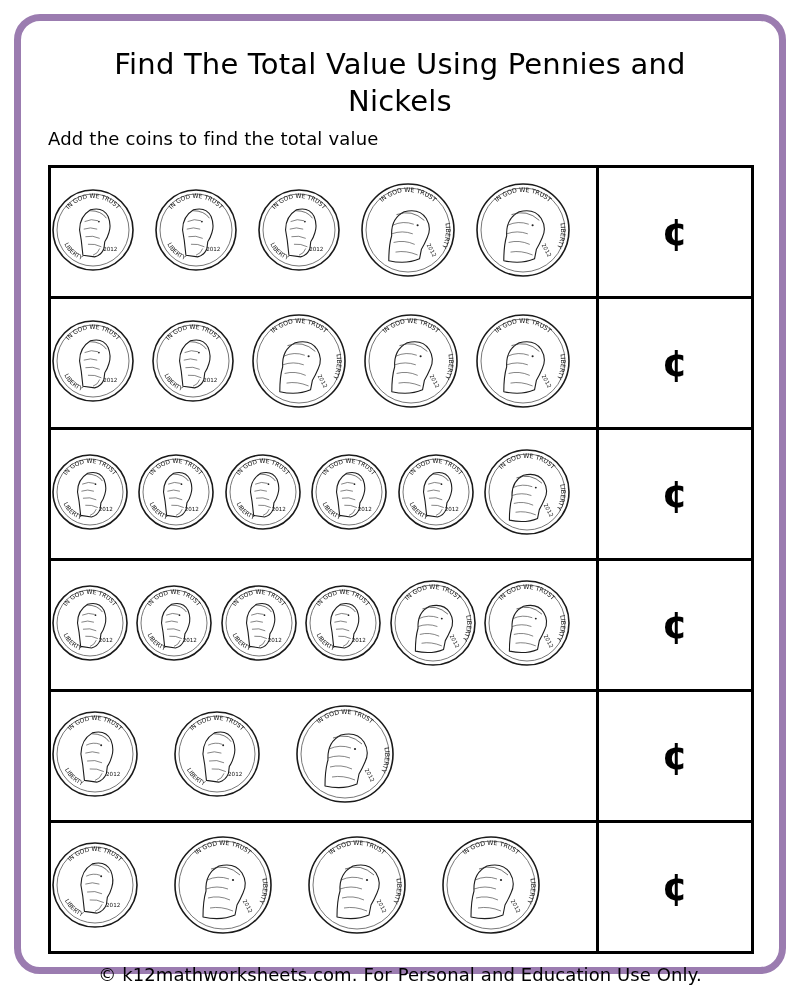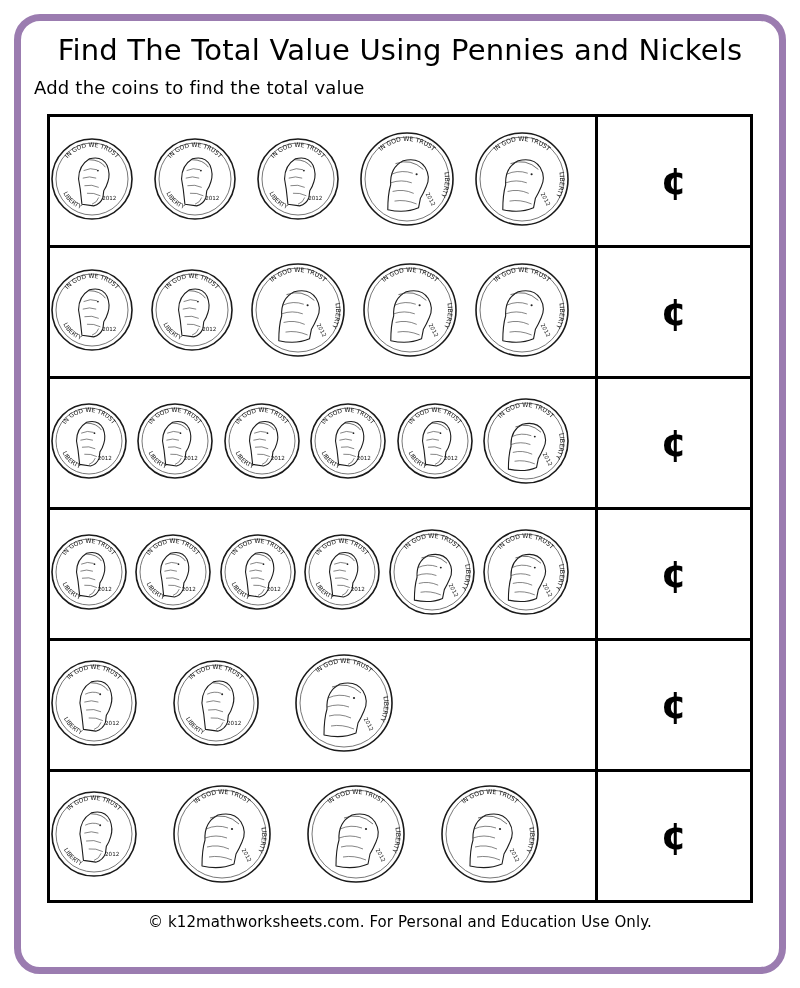--- a/index.html
+++ b/index.html
@@ -11,20 +11,21 @@
     width: 800px;
     height: 988px;
     font-family: "DejaVu Sans", sans-serif;
     overflow: hidden;
   }
   .page {
     position: relative;
     width: 800px;
     height: 988px;
     box-sizing: border-box;
+    padding: 14px;
   }
   .frame {
     position: absolute;
     left: 14px;
     top: 14px;
     right: 14px;
     bottom: 14px;
     border: 7px solid #9b7cb0;
     border-radius: 26px;
     box-sizing: border-box;
@@ -76,21 +77,21 @@
     display: flex;
     align-items: center;
     gap: 0px;
   }
   .coin {
     flex: 0 0 auto;
     display: inline-block;
   }
   .footer {
     text-align: center;
-    font-size: 15px;
+    font-size: 18px;
     color: #000;
     margin-top: 10px;
     letter-spacing: 0.1px;
   }
   .cent {
     display: inline-block;
     line-height: 1;
   }
 </style>
 </head>

